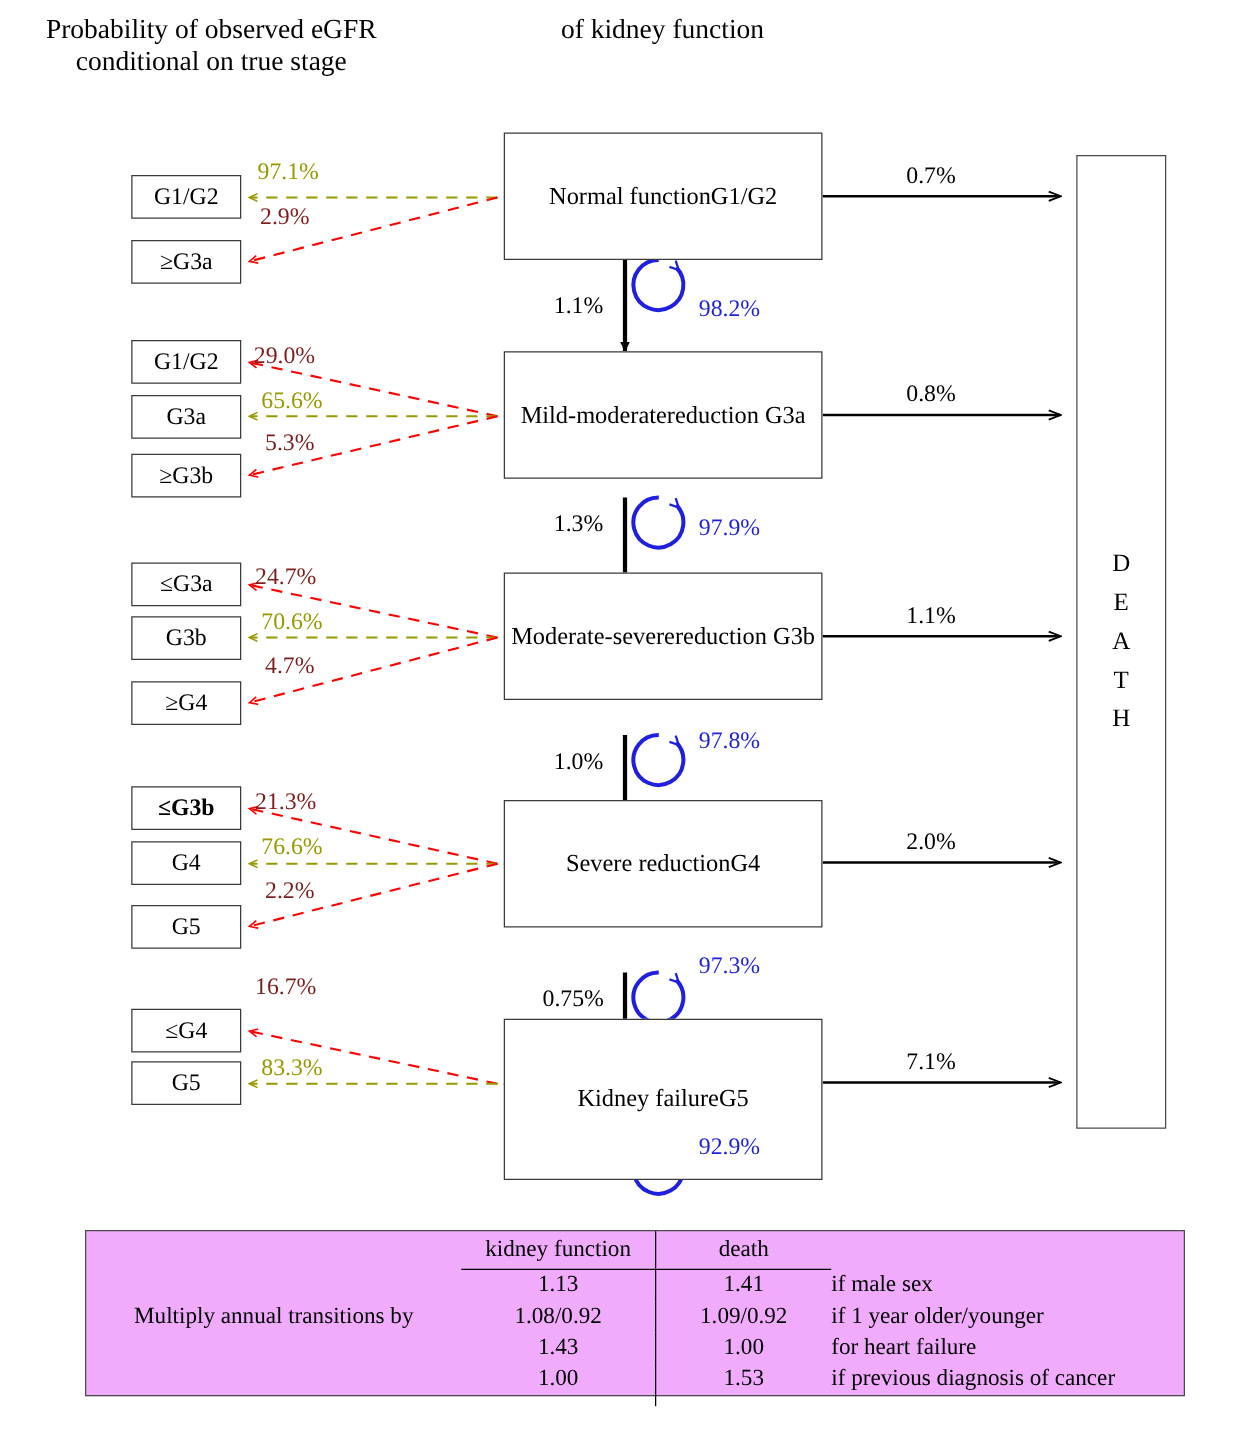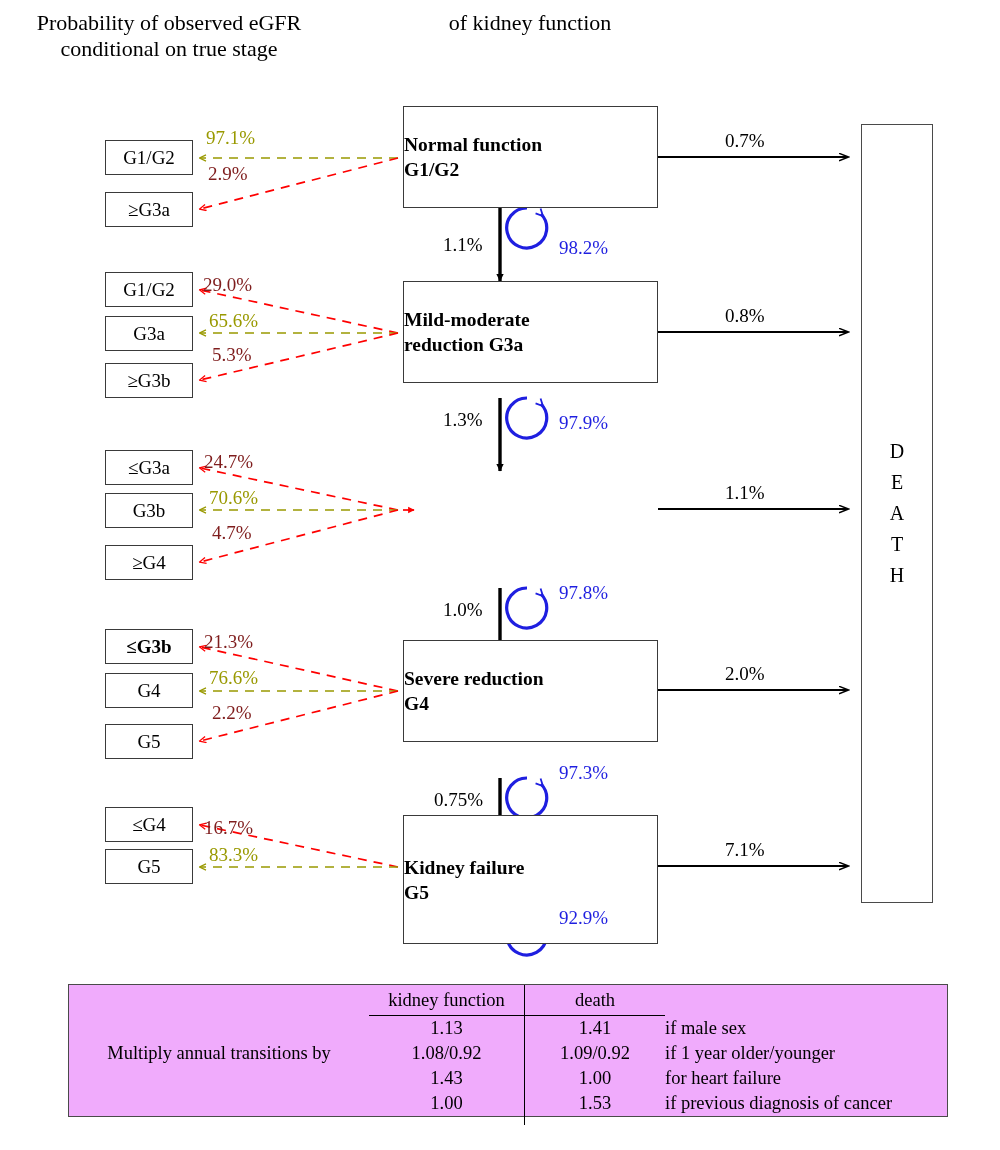--- a/index.html
+++ b/index.html
@@ -38,27 +38,26 @@
   }
   #hdr-left { left: 14px; top: 10px; width: 310px; }
   #hdr-right { left: 380px; top: 10px; width: 300px; }
 
   .mainbox {
     position: absolute;
     border: 1.6px solid #3a3a3a;
     background: #fff;
     box-sizing: border-box;
     display: flex;
-    flex-direction: column;
-    align-items: flex-start;
+    flex-direction: row;
+    align-items: center;
     justify-content: center;
     font-size: 19.5px;
     line-height: 25px;
     text-align: center;
-    font-weight: bold;
   }
   .mainbox .l1, .mainbox .l2 { display: block; white-space: nowrap; }
 
   .obsbox {
     position: absolute;
     border: 1.6px solid #3a3a3a;
     background: #fff;
     box-sizing: border-box;
     display: flex;
     align-items: center;
@@ -211,20 +210,24 @@
   </svg>
 
   <div class="mainbox" id="box-0" style="left:403px; top:106px; width:255px; height:102px;">
     <span class="l1">Normal function</span>
     <span class="l2">G1/G2</span>
   </div>
   <div class="mainbox" id="box-1" style="left:403px; top:281px; width:255px; height:102px;">
     <span class="l1">Mild-moderate</span>
     <span class="l2">reduction G3a</span>
   </div>
+  <div class="mainbox" id="box-2" style="left:403px; top:458px; width:255px; height:102px;">
+    <span class="l1">Moderate-severe</span>
+    <span class="l2">reduction G3b</span>
+  </div>
   <div class="mainbox" id="box-3" style="left:403px; top:640px; width:255px; height:102px;">
     <span class="l1">Severe reduction</span>
     <span class="l2">G4</span>
   </div>
   <div class="mainbox" id="box-4" style="left:403px; top:815px; width:255px; height:129px;">
     <span class="l1">Kidney failure</span>
     <span class="l2">G5</span>
   </div>
 
   <div class="obsbox" style="left:105px; top:140px; width:88px; height:35px;">
@@ -279,21 +282,21 @@
   <div class="lbl red" style="left:212px; top:345px;">5.3%</div>
 
   <div class="lbl red" style="left:204px; top:452px;">24.7%</div>
   <div class="lbl olive" style="left:209px; top:488px;">70.6%</div>
   <div class="lbl red" style="left:212px; top:523px;">4.7%</div>
 
   <div class="lbl red" style="left:204px; top:632px;">21.3%</div>
   <div class="lbl olive" style="left:209px; top:668px;">76.6%</div>
   <div class="lbl red" style="left:212px; top:703px;">2.2%</div>
 
-  <div class="lbl red" style="left:204px; top:818px;">16.7%</div>
+  <div class="lbl red" style="left:204px; top:780px;">16.7%</div>
   <div class="lbl olive" style="left:209px; top:845px;">83.3%</div>
 
   <div class="lbl black" style="left:443px; top:235px;">1.1%</div>
   <div class="lbl black" style="left:443px; top:410px;">1.3%</div>
   <div class="lbl black" style="left:443px; top:600px;">1.0%</div>
   <div class="lbl black" style="left:434px; top:790px;">0.75%</div>
 
   <div class="lbl blue" style="left:559px; top:238px;">98.2%</div>
   <div class="lbl blue" style="left:559px; top:413px;">97.9%</div>
   <div class="lbl blue" style="left:559px; top:583px;">97.8%</div>

